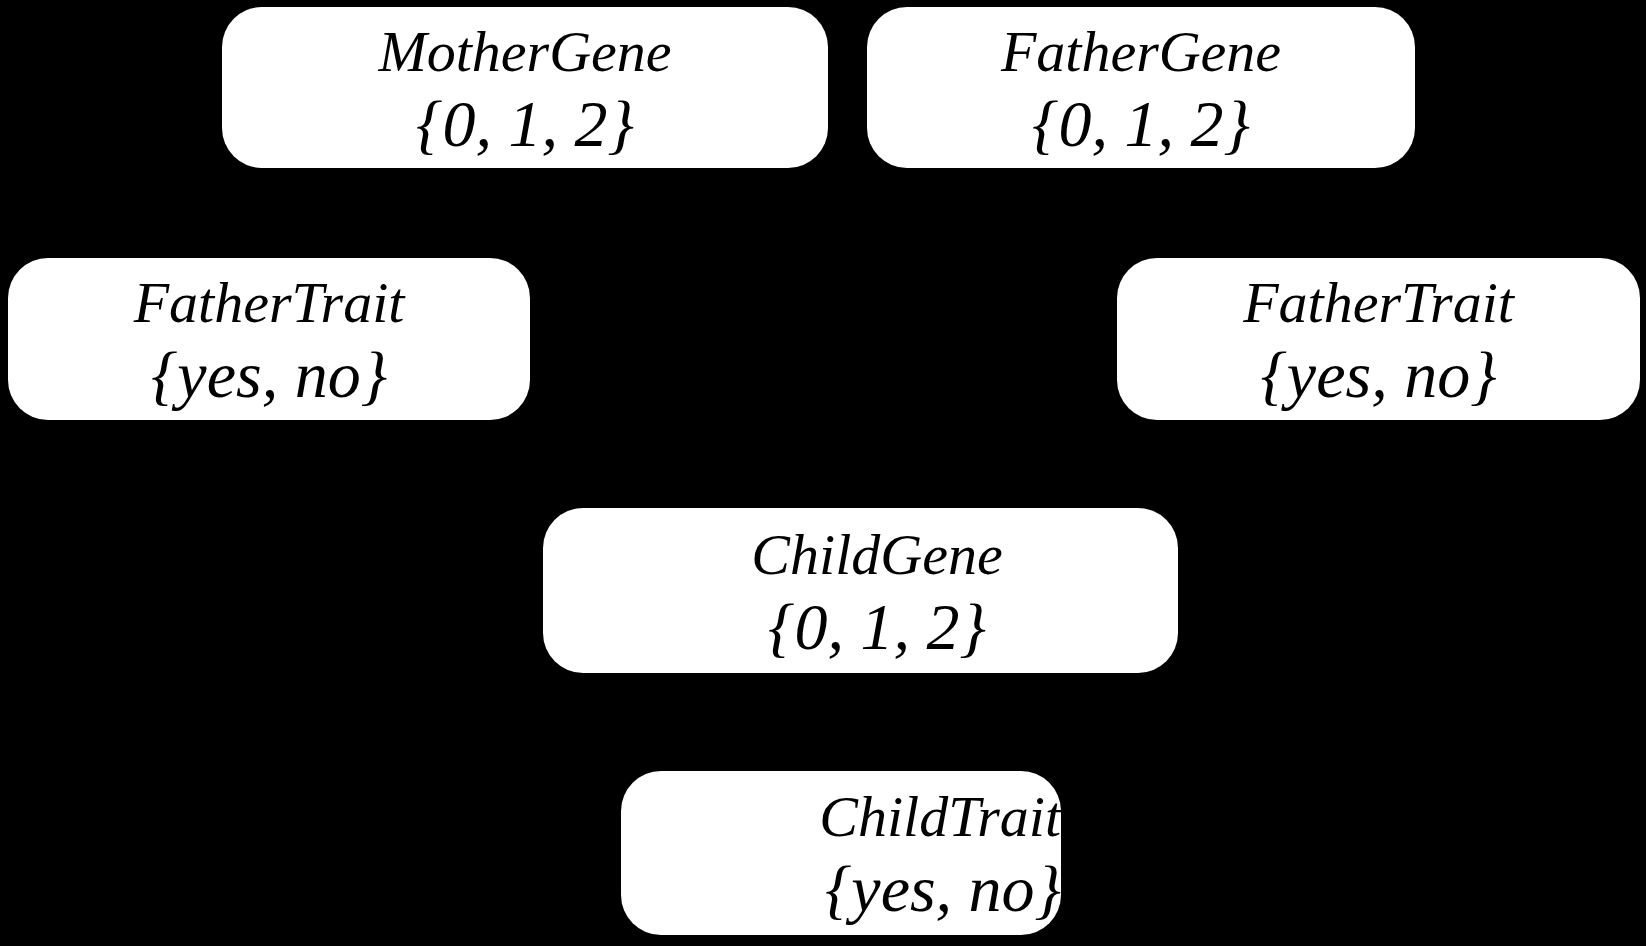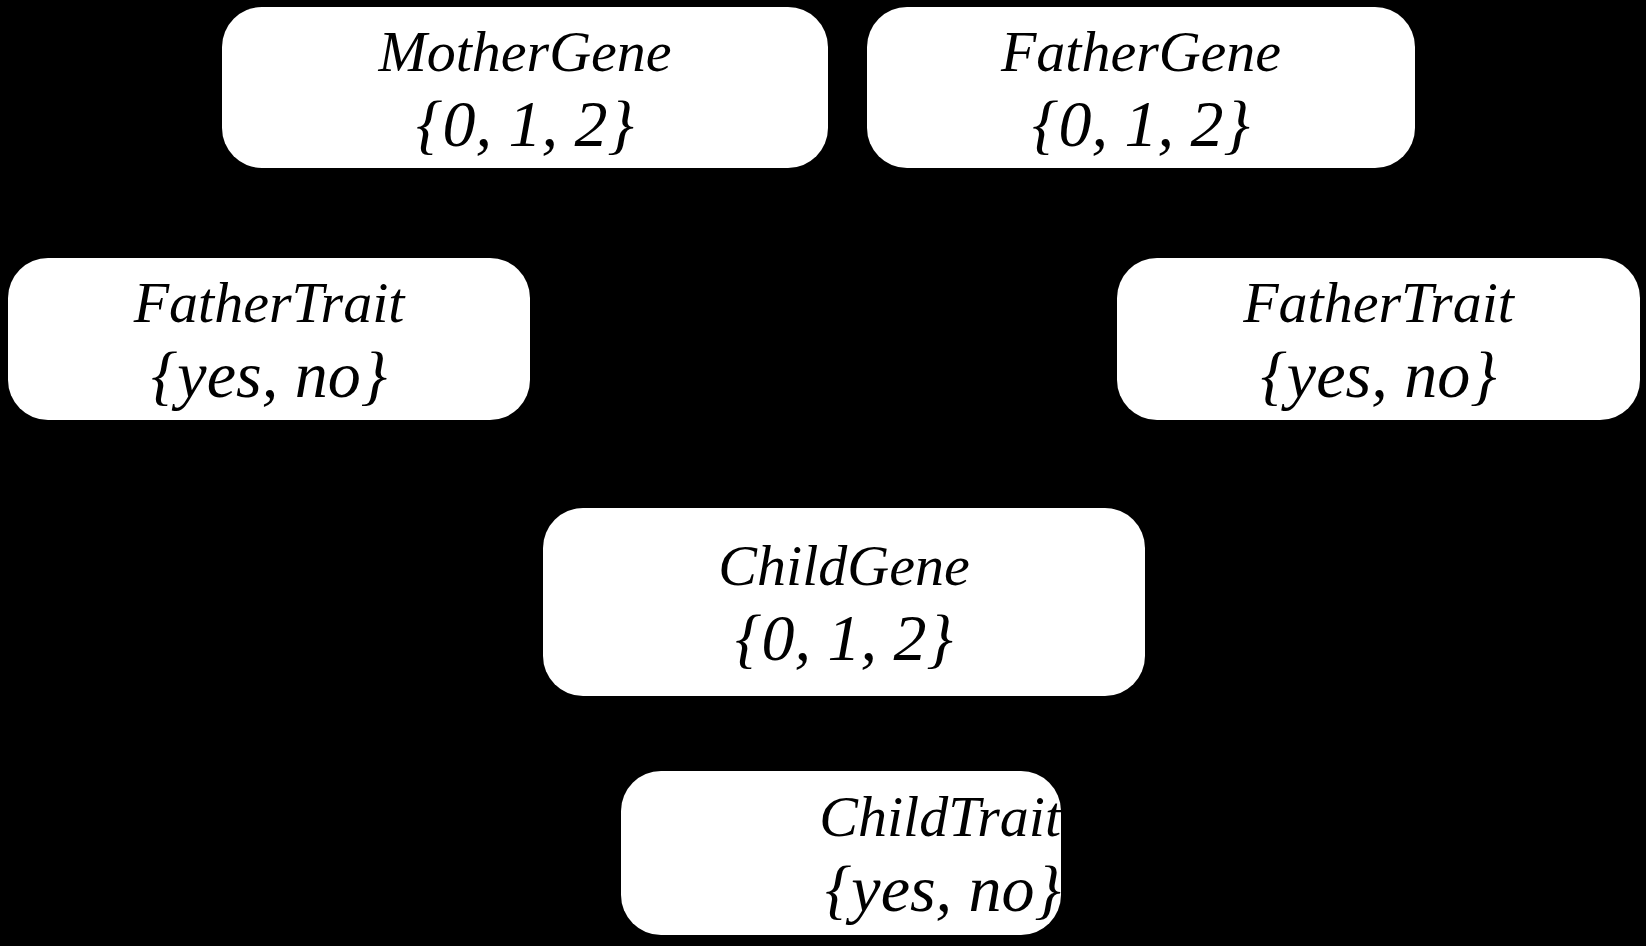--- a/index.html
+++ b/index.html
@@ -56,21 +56,21 @@
   <div class="node" style="left:8px; top:258px; width:522px; height:162px;">
     <div class="node-title">FatherTrait</div>
     <div class="node-domain">{yes, no}</div>
   </div>
 
   <div class="node" style="left:1117px; top:258px; width:523px; height:162px;">
     <div class="node-title">FatherTrait</div>
     <div class="node-domain">{yes, no}</div>
   </div>
 
-  <div class="node" style="left:543px; top:508px; width:602px; height:188px;">
+  <div class="node" style="left:543px; top:508px; width:602px; height:165px;padding-left:33px;">
     <div class="node-title">ChildGene</div>
     <div class="node-domain">{0, 1, 2}</div>
   </div>
 
   <div class="node" style="left:621px; top:771px; width:440px; height:164px;align-items:flex-end;">
     <div class="node-title">ChildTrait</div>
     <div class="node-domain">{yes, no}</div>
   </div>
 
 </div>

